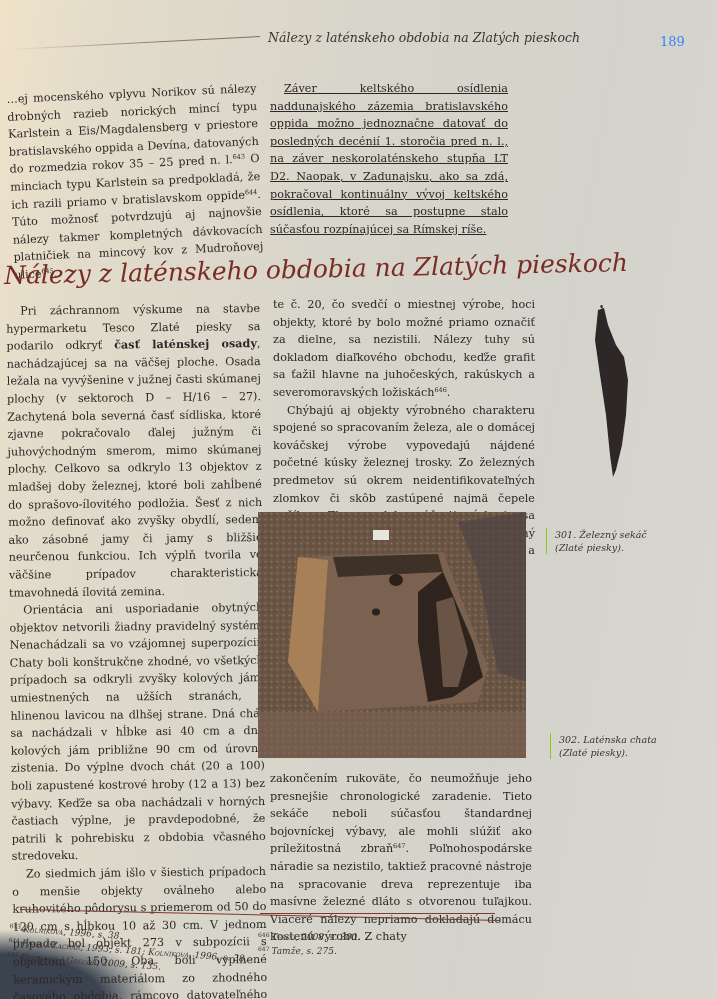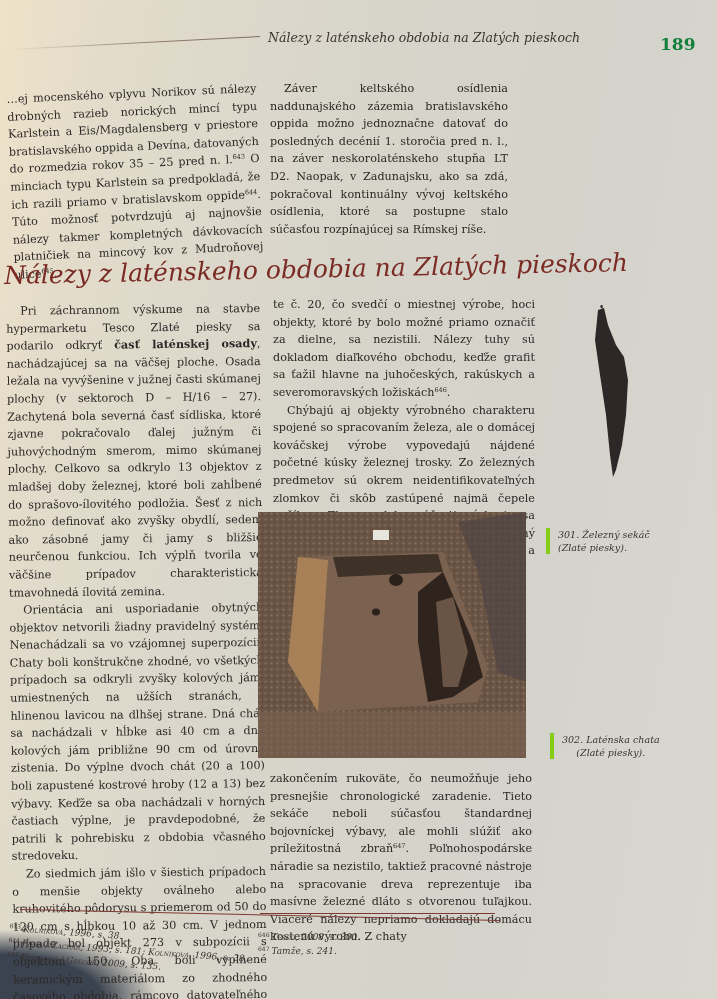--- a/index.html
+++ b/index.html
@@ -15,27 +15,27 @@
   }
   .header-rule {
     position: absolute; left: 10px; top: 36px; width: 250px; height: 1px;
     background: linear-gradient(90deg, rgba(120,90,70,0), #8f7a6a 60%, #7c6c63);
     transform: rotate(-3deg); transform-origin: right center;
   }
   .running-head {
     position: absolute; left: 268px; top: 30px; font-style: italic; font-size: 12.5px; color: #3a3331;
   }
   .page-number {
-    position: absolute; left: 660px; top: 34px; font-size: 17px; color: #15803d; font-weight: bold;
+    position: absolute; left: 660px; top: 34px; font-size: 13px; color: #3b82f6;
   }
   .col { position: absolute; font-size: 11.2px; line-height: 17.6px; text-align: justify; }
   .col p { margin: 0; }
   .col p.indent { text-indent: 14px; }
   .col1-top { left: 6px; top: 80px; width: 250px; transform: rotate(-2.5deg); transform-origin: right top; }
-  .col2-top { left: 270px; top: 80px; width: 238px; }
+  .col2-top { left: 270px; top: 80px; width: 238px; text-decoration: underline; }
   .section-title {
     position: absolute; left: 4px; top: 248px; font-style: italic; font-size: 25px; color: #7a2b24;
     transform: rotate(-1.2deg); transform-origin: right center; white-space: nowrap;
   }
   .col1-main { left: 6px; top: 300px; width: 254px; transform: rotate(-0.6deg); transform-origin: right top; }
   .col2-main { left: 273px; top: 296px; width: 262px; }
   .col2-bottom { left: 270px; top: 770px; width: 262px; }
   sup { font-size: 6.5px; vertical-align: 4px; line-height: 0; }
   .footer-rule {
     position: absolute; left: 20px; top: 909px; width: 480px; height: 1px; background: #7e3a32;
@@ -46,23 +46,23 @@
   }
   .footnotes { position: absolute; font-size: 9px; line-height: 12px; font-style: italic; color: #3d3533; }
   .footnotes .fn-num { font-size: 6px; vertical-align: 3px; font-style: normal; margin-right: 2px; }
   .fn-left { left: 10px; top: 920px; transform: rotate(4deg); transform-origin: left top; }
   .fn-right { left: 258px; top: 929px; }
   .sc { font-variant: small-caps; }
   .figure-photo {
     position: absolute; left: 258px; top: 512px; width: 268px; height: 246px; overflow: hidden;
     background: #6b5443;
   }
-  .caption { position: absolute; font-size: 9.5px; line-height: 13px; font-style: italic; color: #3a3331; padding-left: 8px; border-left: 4px solid #84cc16; }
+  .caption { position: absolute; font-size: 9.5px; line-height: 13px; font-style: italic; color: #3a3331; padding-left: 8px; border-left: 1px solid #84cc16; }
   .caption1 { left: 546px; top: 528px; }
-  .caption2 { left: 550px; top: 733px; text-align: center; }
+  .caption2 { left: 550px; top: 733px; }
   .figure-sekac { position: absolute; left: 586px; top: 305px; width: 60px; height: 175px; }
 </style>
 </head>
 <body>
 
 <div class="page-shadow"></div>
 
 <div class="header-rule"></div>
 <div class="running-head">Nálezy z laténskeho obdobia na Zlatých pieskoch</div>
 <div class="page-number">189</div>
@@ -139,14 +139,14 @@
 <div class="footer-rule2"></div>
 
 <div class="footnotes fn-left">
   <div><span class="fn-num">643</span><span class="sc">Kolníková</span><span>, 1996, s. 38.</span></div>
   <div><span class="fn-num">644</span><span class="sc">Pieta / Zachar</span><span>, 1993, s. 181; </span><span class="sc">Kolníková</span><span>, 1996, s. 38.</span></div>
   <div><span class="fn-num">645</span><span class="sc">Bazovský / Gregor</span><span>, 2009, s. 135.</span></div>
 </div>
 
 <div class="footnotes fn-right">
   <div><span class="fn-num">646</span><span class="sc">Tesco</span><span>, 2008, s. 300.</span></div>
-  <div><span class="fn-num">647</span><span>Tamže, s. 241.</span></div>
+  <div><span class="fn-num">647</span><span>Tamže, s. 275.</span></div>
 </div>
 
 </body></html>

